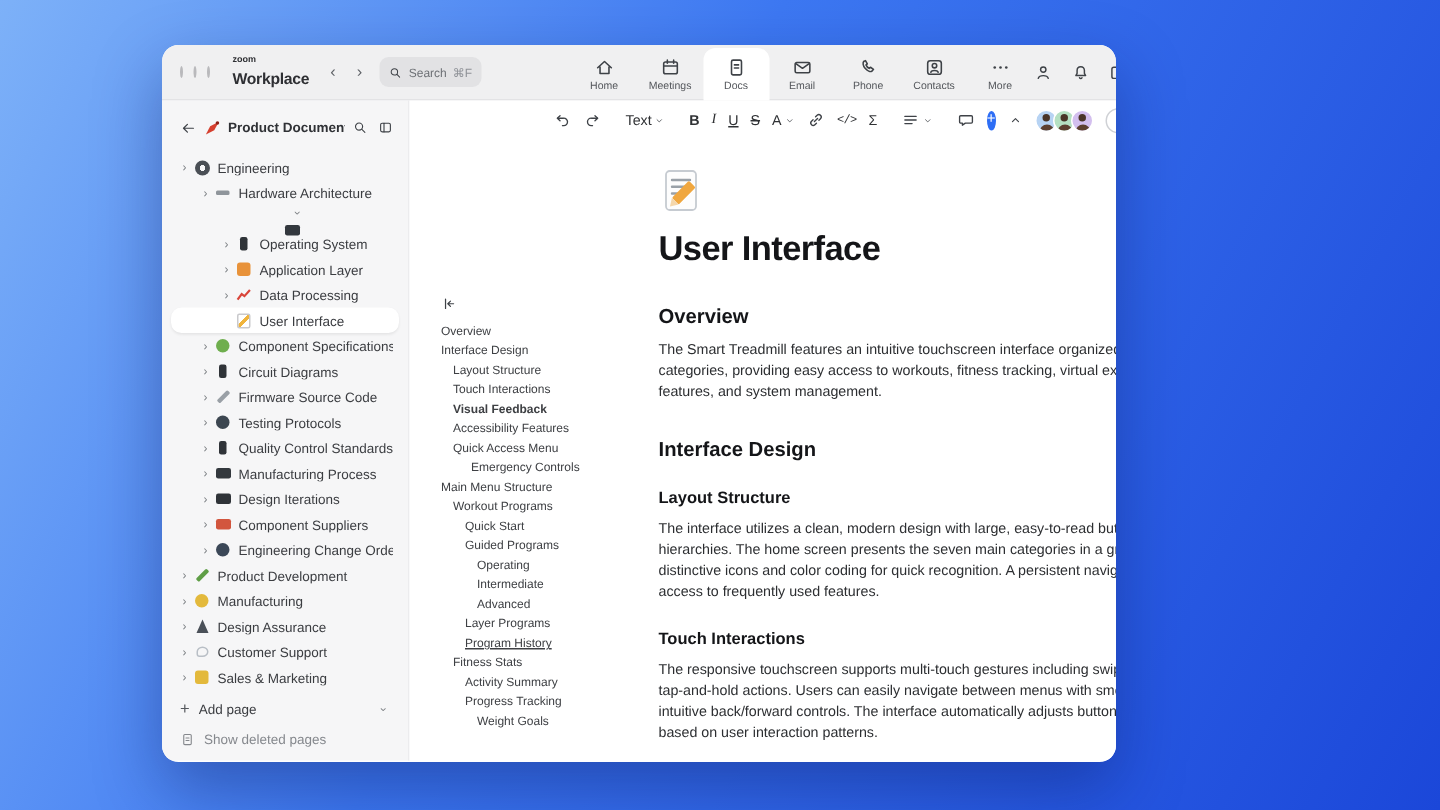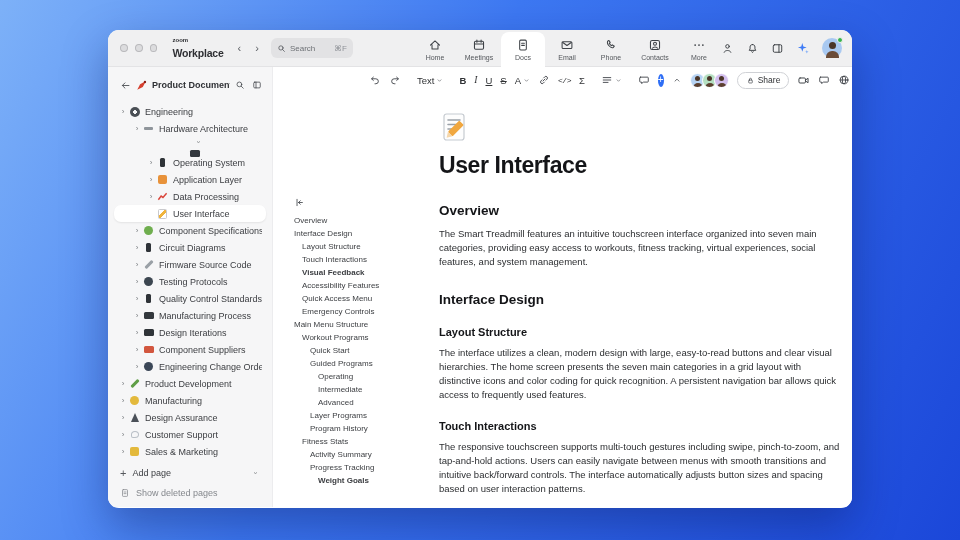--- a/index.html
+++ b/index.html
@@ -1,20 +1,20 @@
 <!DOCTYPE html>
 <html><head>
 <meta charset="utf-8">
 <style>
   * { margin:0; padding:0; box-sizing:border-box; }
   html,body { width:960px; height:540px; overflow:hidden; }
   body { font-family:"Liberation Sans","DejaVu Sans",sans-serif; }
   .stage { position:relative; width:960px; height:540px;
            background:linear-gradient(118deg,#7db1f8 0%,#3d78f2 42%,#1b47d9 100%); }
-  .window { position:absolute; left:108px; top:30px; width:744px; height:478px;
+  .window { position:absolute; left:108px; top:30px; width:636px; height:478px;
             background:#fff; border-radius:11px; overflow:hidden;
             box-shadow:0 18px 45px rgba(8,20,90,.38); }
 
   
   .topbar { height:37px; background:#f0f0f1; border-bottom:1px solid #e3e3e5;
             display:flex; align-items:center; padding:0 10px 0 12px; }
   .tl { width:8px; height:8px; border-radius:50%; background:#dcdcde; border:1px solid #b9b9bc; margin-right:7px; }
   .brand { margin-left:8px; line-height:1; }
   .brand .z { font-size:6px; font-weight:700; color:#2e2f33; display:block; margin-bottom:1px; }
   .brand .w { font-size:10.5px; font-weight:700; color:#2e2f33; letter-spacing:-.2px; }
@@ -558,34 +558,34 @@
               </svg>
           </div>
           <div id="outline-list">
               <div class="outline-item" style="padding-left: 0px;">Overview</div>
               <div class="outline-item" style="padding-left: 0px;">Interface Design</div>
               <div class="outline-item" style="padding-left: 8px;">Layout Structure</div>
               <div class="outline-item" style="padding-left: 8px;">Touch Interactions</div>
               <div class="outline-item" style="padding-left: 8px; font-weight: bold;">Visual Feedback</div>
               <div class="outline-item" style="padding-left: 8px;">Accessibility Features</div>
               <div class="outline-item" style="padding-left: 8px;">Quick Access Menu</div>
-              <div class="outline-item" style="padding-left: 8px;">Emergency Controls</div>
+              <div class="outline-item" style="padding-left: 8px; margin-left: 12px;">Emergency Controls</div>
               <div class="outline-item" style="padding-left: 0px;">Main Menu Structure</div>
               <div class="outline-item" style="padding-left: 8px;">Workout Programs</div>
               <div class="outline-item" style="padding-left: 16px;">Quick Start</div>
               <div class="outline-item" style="padding-left: 16px;">Guided Programs</div>
               <div class="outline-item" style="padding-left: 24px;">Operating</div>
               <div class="outline-item" style="padding-left: 24px;">Intermediate</div>
               <div class="outline-item" style="padding-left: 24px;">Advanced</div>
               <div class="outline-item" style="padding-left: 16px;">Layer Programs</div>
-              <div class="outline-item" style="padding-left: 16px;">Program History</div>
+              <div class="outline-item" style="padding-left: 16px; text-decoration: underline;">Program History</div>
               <div class="outline-item" style="padding-left: 8px;">Fitness Stats</div>
               <div class="outline-item" style="padding-left: 16px;">Activity Summary</div>
               <div class="outline-item" style="padding-left: 16px;">Progress Tracking</div>
-              <div class="outline-item" style="padding-left: 24px; font-weight: bold;">Weight Goals</div>
+              <div class="outline-item" style="padding-left: 24px;">Weight Goals</div>
             </div>
         </div>
 
         <div class="doc">
           <div class="doc-icon icon">
             <svg width="32" height="32" viewBox="0 0 32 32">
               <rect x="5" y="3" width="20" height="26" rx="2.5" fill="#fdfdfd" stroke="#c6cbd1" stroke-width="1.2"></rect>
               <path d="M9 9h12M9 13.5h12M9 18h7" stroke="#9aa1a8" stroke-width="1.6"></path>
               <g transform="rotate(45 16 18)">
                 <rect x="13" y="9" width="6.4" height="16" rx="1" fill="#f0a73f" stroke="none"></rect>

